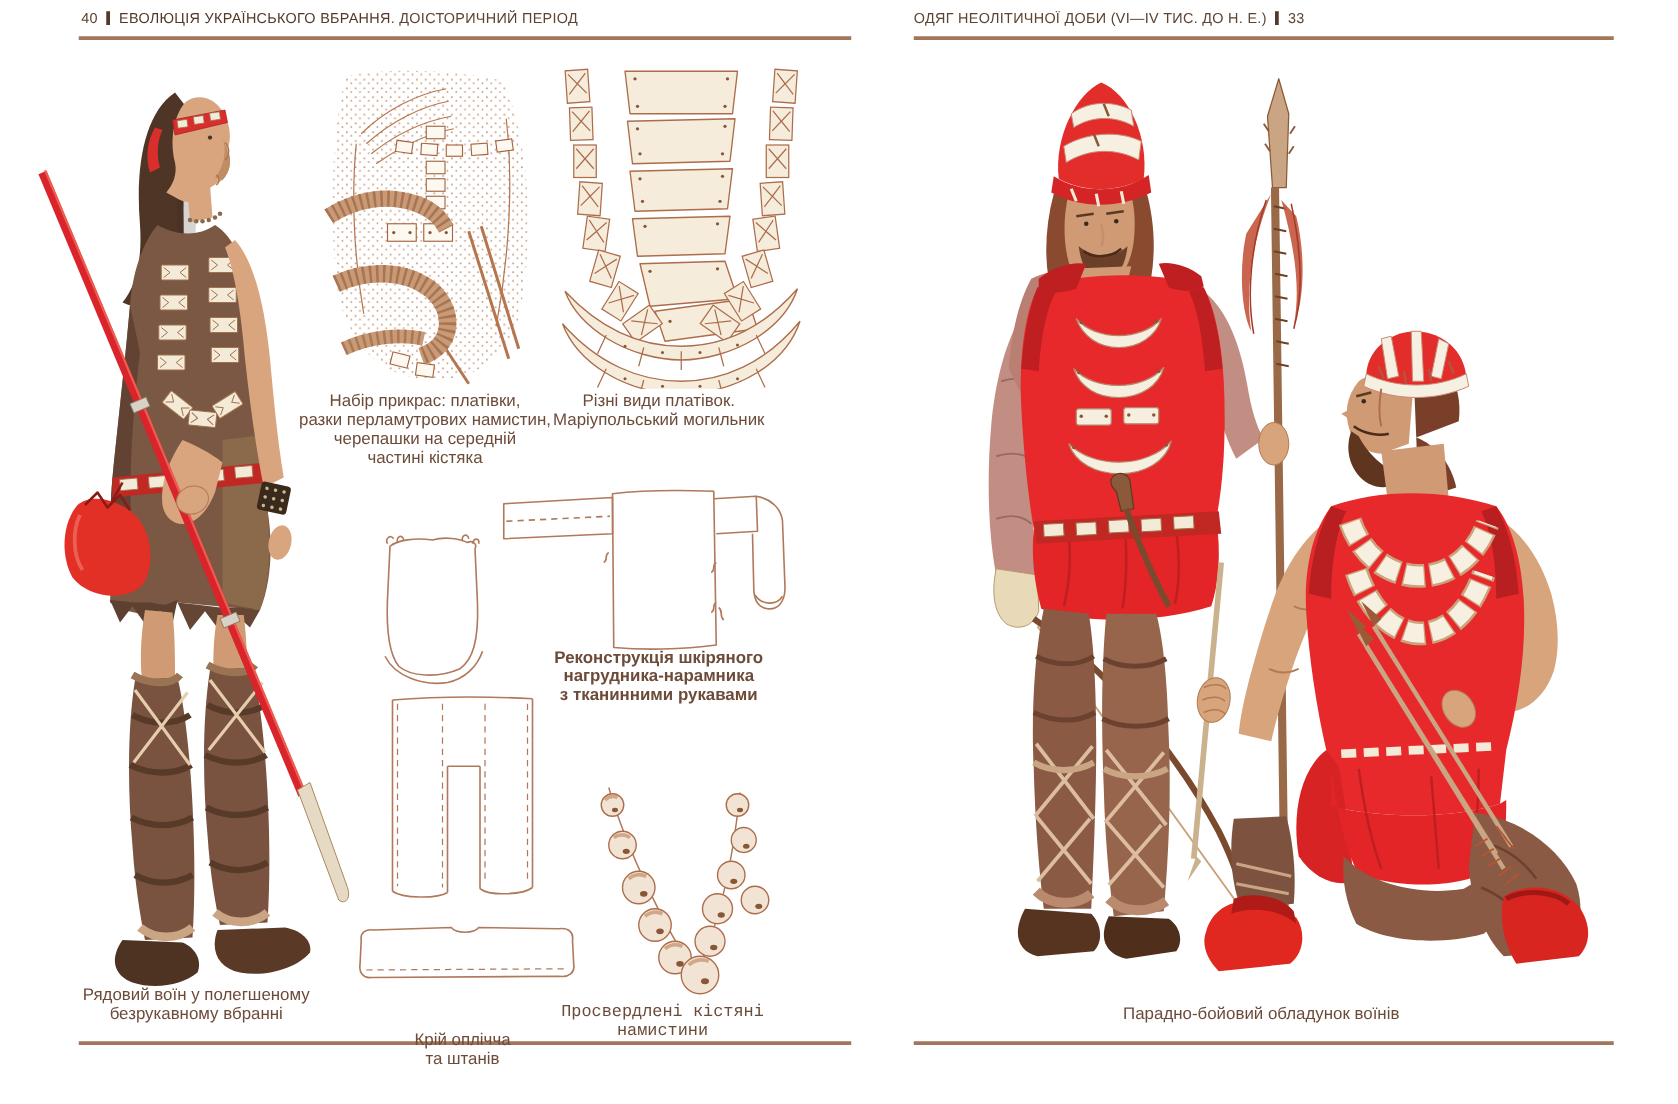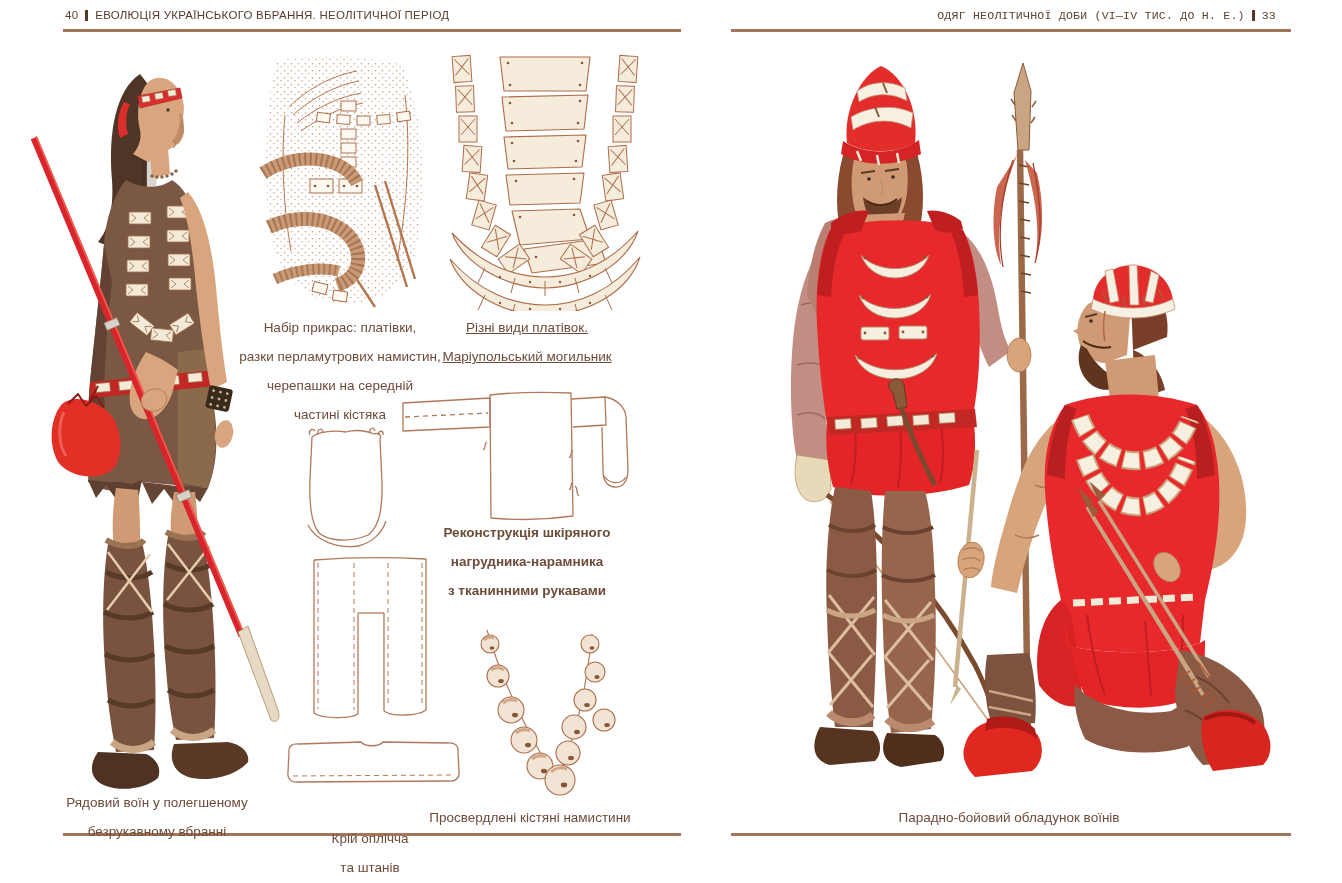--- a/index.html
+++ b/index.html
@@ -8,35 +8,35 @@
     font-family:"Liberation Sans", sans-serif;overflow:hidden;
   }
   .rule{position:absolute;height:2.5px;background:#a3765b;}
   .pagehead{
     position:absolute;top:9px;font-size:11.5px;color:#5d4331;
     letter-spacing:.25px;white-space:nowrap;
   }
   .pagehead .b{font-weight:400;color:#54382a;}
   .hbar{display:inline-block;width:3px;height:11px;background:#54382a;margin:0 7px;vertical-align:-2px;}
   .caption{
-    position:absolute;font-size:13.5px;line-height:29px;color:#6d4b39;
+    position:absolute;font-size:13.5px;line-height:15px;color:#6d4b39;
     text-align:center;white-space:pre-line;
   }
   svg.illus{position:absolute;}
 </style>
 </head>
 <body>
 
 <div class="pagehead" style="left:65px;">
-  <span>40</span><span class="hbar"></span><span class="b">ЕВОЛЮЦІЯ УКРАЇНСЬКОГО ВБРАННЯ</span><span>. НЕОЛІТИЧНОЇ ПЕРІОД</span>
+  <span>40</span><span class="hbar"></span><span class="b">ЕВОЛЮЦІЯ УКРАЇНСЬКОГО ВБРАННЯ</span><span>. ДОІСТОРИЧНИЙ ПЕРІОД</span>
 </div>
 <div class="rule" style="left:63px;top:29px;width:618px;"></div>
 <div class="rule" style="left:63px;top:833px;width:618px;"></div>
 
-<div class="pagehead" style="left:731px;width:545px;text-align:right;font-family:Liberation Mono, monospace;">
+<div class="pagehead" style="left:731px;width:545px;">
   <span>ОДЯГ НЕОЛІТИЧНОЇ ДОБИ (VI—IV ТИС. ДО Н. Е.)</span><span class="hbar"></span><span>33</span>
 </div>
 <div class="rule" style="left:731px;top:29px;width:560px;"></div>
 <div class="rule" style="left:731px;top:833px;width:560px;"></div>
 
 <svg width="0" height="0" style="position:absolute" aria-hidden="true">
   <defs>
     <pattern id="stip" width="7" height="7" patternUnits="userSpaceOnUse">
       <circle cx="1.5" cy="1.8" r="0.8" fill="#c08a66"></circle>
       <circle cx="5" cy="4.6" r="0.7" fill="#b87e5c"></circle>
@@ -559,23 +559,23 @@
       <path d="M455,616 L445,622 M460,624 L450,630 M465,632 L455,638 M470,616 L462,606 M476,624 L468,614 M464,646 L474,638 M470,652 L480,644"></path>
     </g>
     <ellipse cx="432" cy="512" rx="12" ry="16" transform="rotate(-35 432 512)" fill="#d8a47c" stroke="#b07a52" stroke-width="0.8"></ellipse>
   </g>
 </svg>
 
 <div class="caption" style="left:230px;top:313px;width:220px;">Набір прикрас: платівки,
 разки перламутрових намистин,
 черепашки на середній
 частині кістяка</div>
-<div class="caption" style="left:418px;top:313px;width:218px;text-decoration:underline;">Різні види платівок.
+<div class="caption" style="left:418px;top:313px;width:218px;">Різні види платівок.
 Маріупольський могильник</div>
 <div class="caption" style="left:418px;top:518px;width:218px;font-weight:bold;">Реконструкція шкіряного
 нагрудника-нарамника
 з тканинними рукавами</div>
 <div class="caption" style="left:52px;top:788px;width:210px;">Рядовий воїн у полегшеному
 безрукавному вбранні</div>
 <div class="caption" style="left:300px;top:824px;width:140px;">Крій оплічча
 та штанів</div>
-<div class="caption" style="left:415px;top:803px;width:230px;">Просвердлені кістяні намистини</div>
+<div class="caption" style="left:415px;top:803px;width:230px;font-family:Liberation Mono, monospace;">Просвердлені кістяні намистини</div>
 <div class="caption" style="left:744px;top:803px;width:530px;">Парадно-бойовий обладунок воїнів</div>
 
 </body></html>

